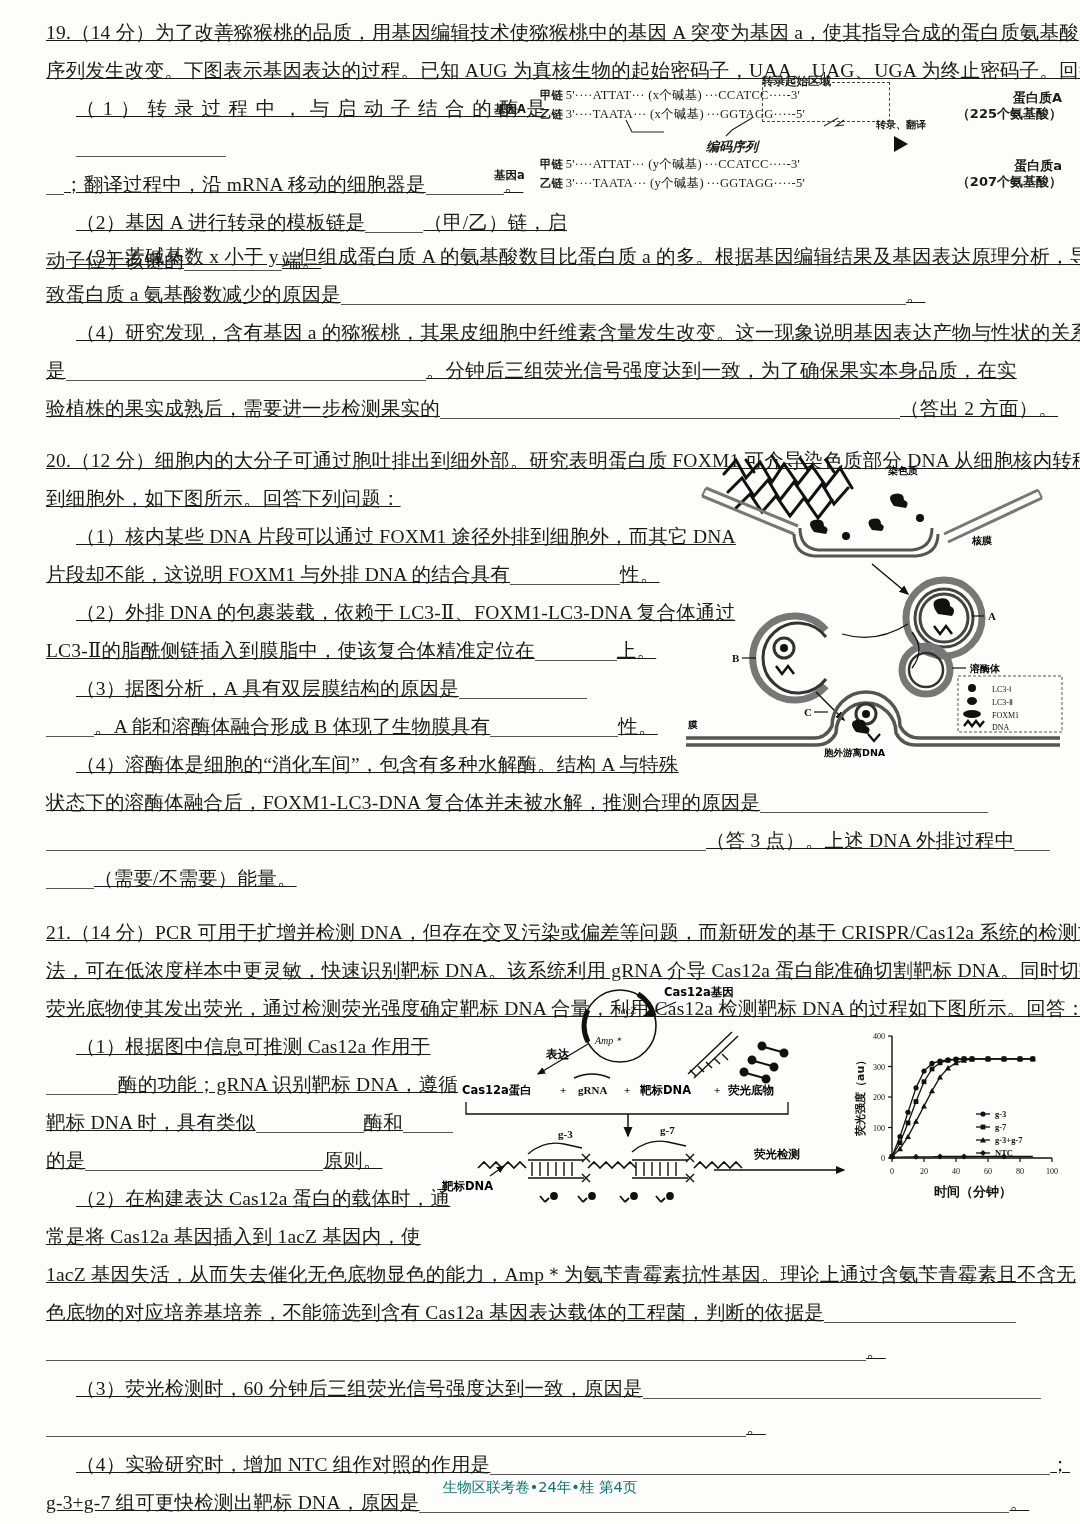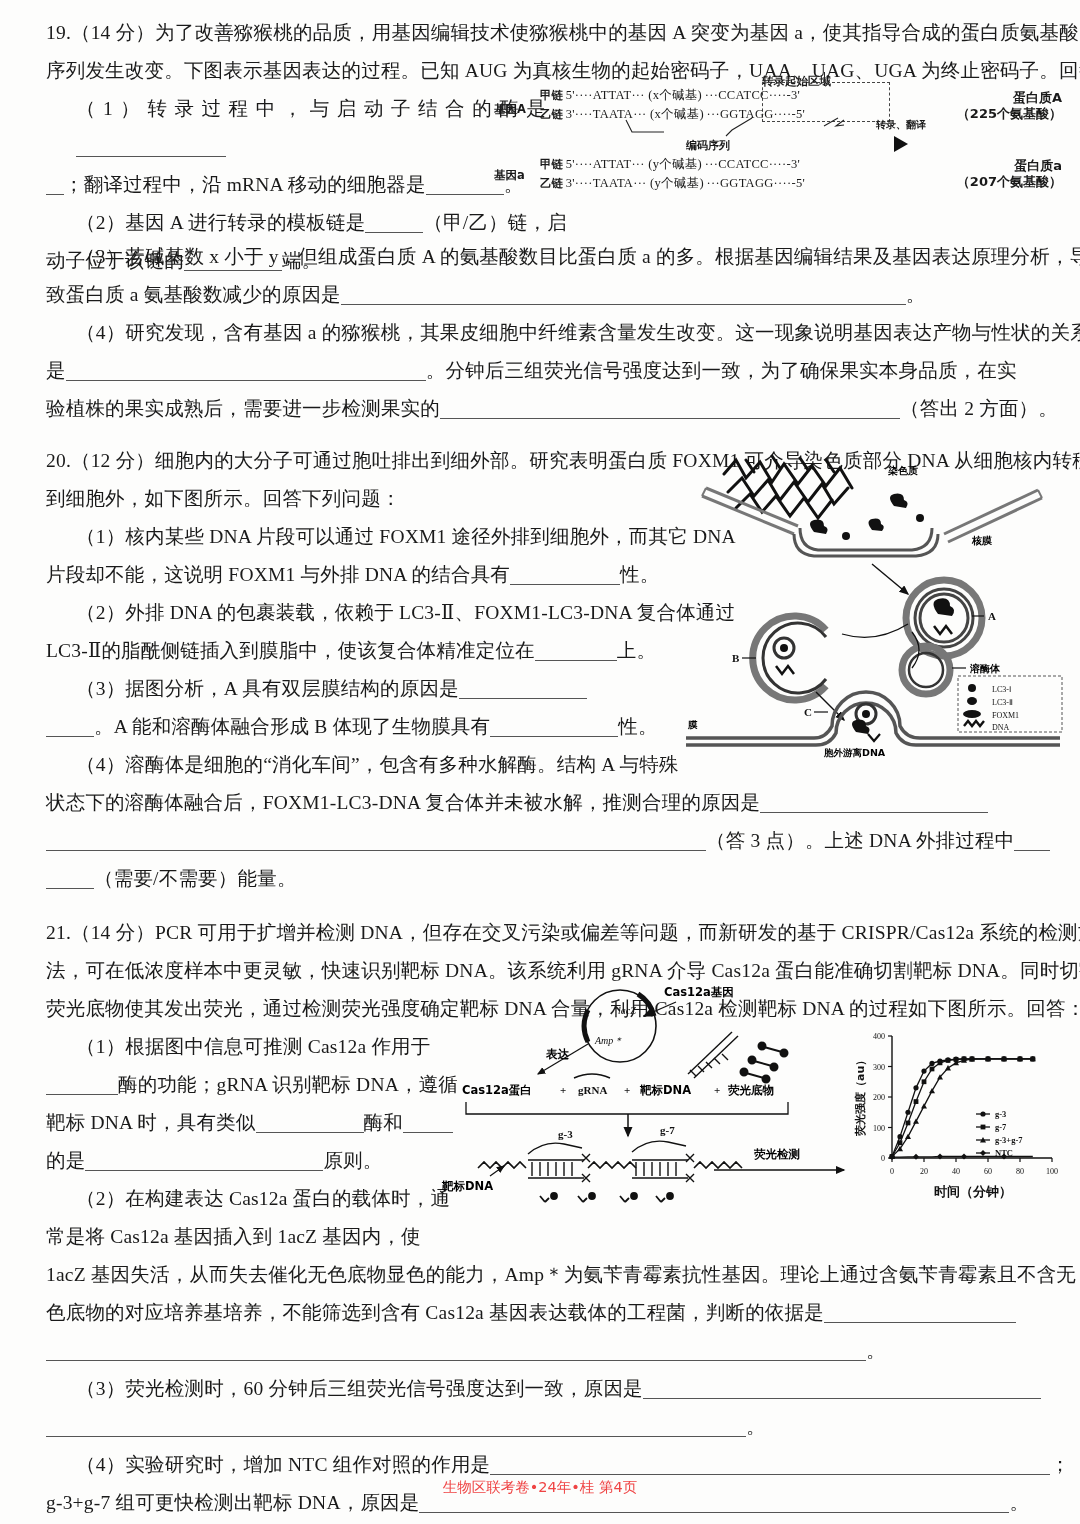--- a/index.html
+++ b/index.html
@@ -23,21 +23,21 @@
     padding: 14px 20px 0 46px;
   }
   
   .q {
     position: relative;
     font-size: 19.5px;
     line-height: 38px;
     letter-spacing: 0.2px;
     text-align: justify;
   }
-  .ln { display: block; white-space: nowrap; }
+  .ln { display: block; white-space: nowrap; text-decoration: underline; }
   .ind { padding-left: 30px; }
   .blank {
     display: inline-block;
     border-bottom: 1px solid #555;
     height: 22px;
     vertical-align: -4px;
   }
 
   
   .fig { position: absolute; }
@@ -62,22 +62,22 @@
     position: absolute; border: 1px dashed #444; box-sizing: border-box;
   }
   .gene-row { position: absolute; white-space: nowrap; }
   .gene-name {
     position: absolute; font-family: "DejaVu Sans", sans-serif; font-weight: bold; font-size: 11.5px;
   }
   .strand-lbl {
     font-family: "DejaVu Sans", sans-serif; font-weight: bold; font-size: 11.5px;
   }
   .code-lbl {
-    position: absolute; left: 192px; top: 80px;
-    font-family: "DejaVu Sans", sans-serif; font-weight: bold; font-size: 11px;
+    position: absolute; left: 212px; top: 80px;
+    font-family: "DejaVu Sans", sans-serif; font-weight: bold; font-size: 13px; font-style: italic;
   }
   .trans-lbl {
     position: absolute; left: 382px; top: 60px;
     font-family: Liberation Sans, sans-serif; font-weight: bold; font-size: 10px;
   }
   .big-arrow {
     position: absolute; left: 400px; top: 78px;
     width: 0; height: 0; border-left: 14px solid #111;
     border-top: 8px solid transparent; border-bottom: 8px solid transparent;
   }
@@ -103,21 +103,21 @@
   .ax-txt { font-family: "Liberation Serif", serif; font-size: 8px; fill: #111; }
   .ax-cn  { font-family: "DejaVu Sans", sans-serif; font-weight: bold; font-size: 11px; fill: #111; }
   .lg-txt { font-family: "Liberation Serif", serif; font-weight: bold; font-size: 8.5px; fill: #111; }
 
   
   #footer {
     position: absolute; left: 0; right: 0; top: 1478px;
     text-align: center;
     font-family: "DejaVu Sans", sans-serif;
     font-size: 14.5px;
-    color: #ef4444;
+    color: #0f766e;
   }
 </style>
 </head>
 <body>
 
 <div id="page">
 
   <div class="q" style="height:200px;">
     <span class="ln">19.（14 分）为了改善猕猴桃的品质，用基因编辑技术使猕猴桃中的基因 A 突变为基因 a，使其指导合成的蛋白质氨基酸</span>
     <span class="ln">序列发生改变。下图表示基因表达的过程。已知 AUG 为真核生物的起始密码子，UAA、UAG、UGA 为终止密码子。回答：</span>

